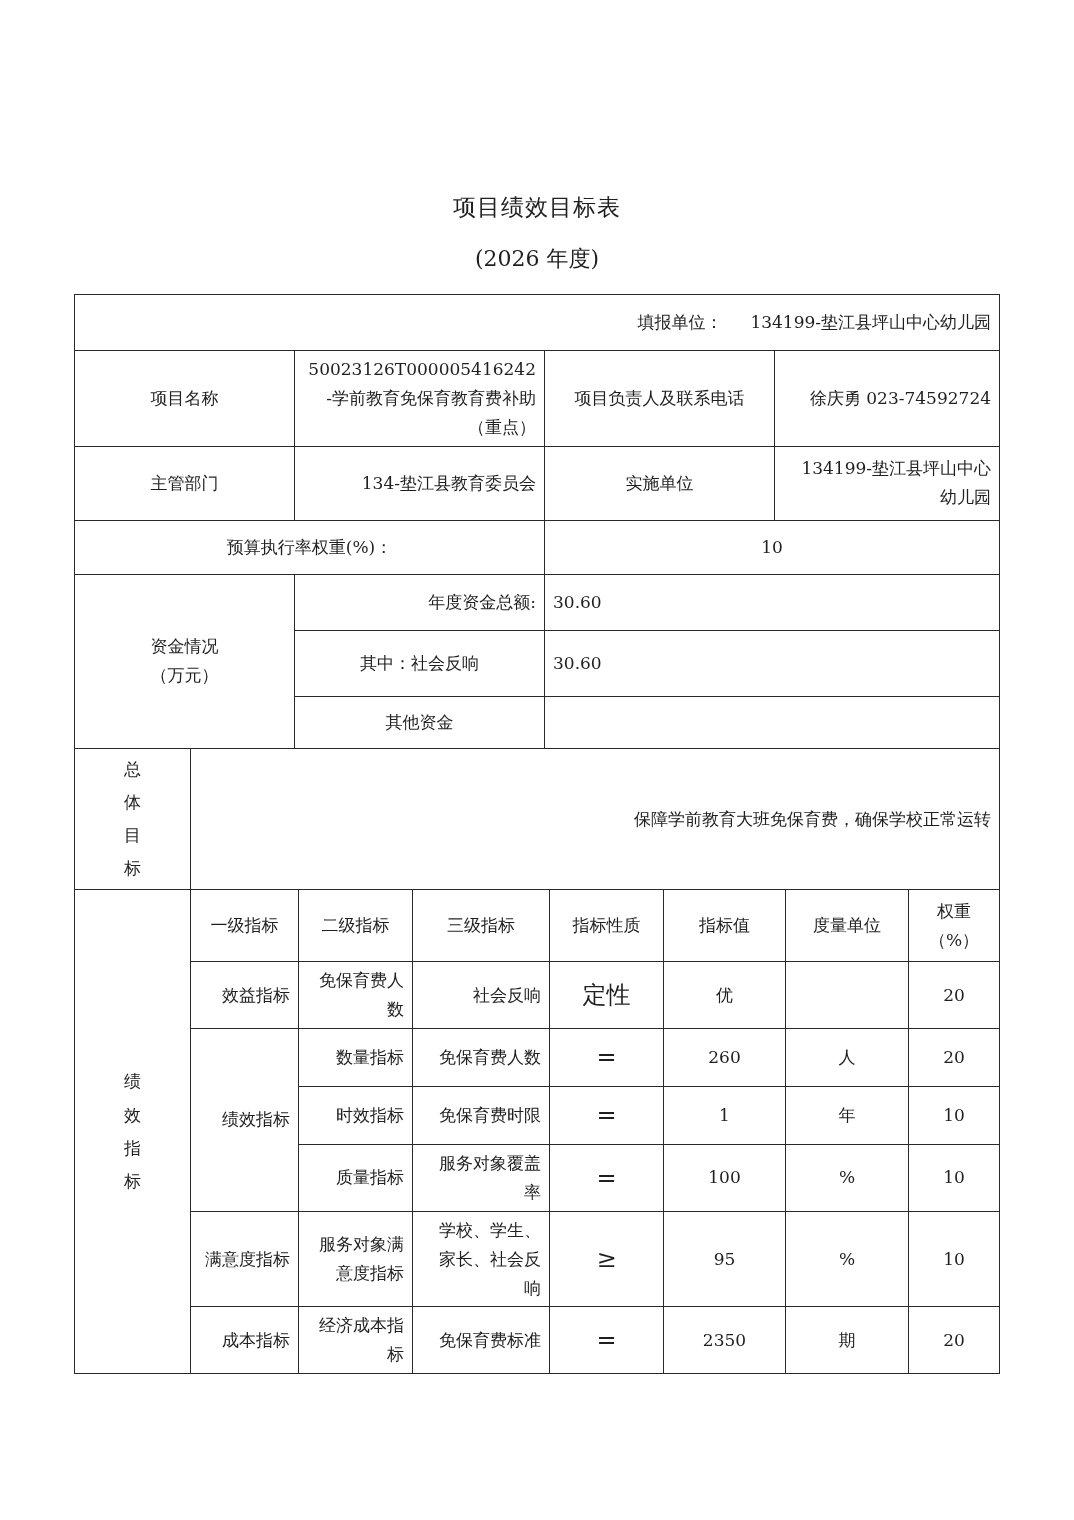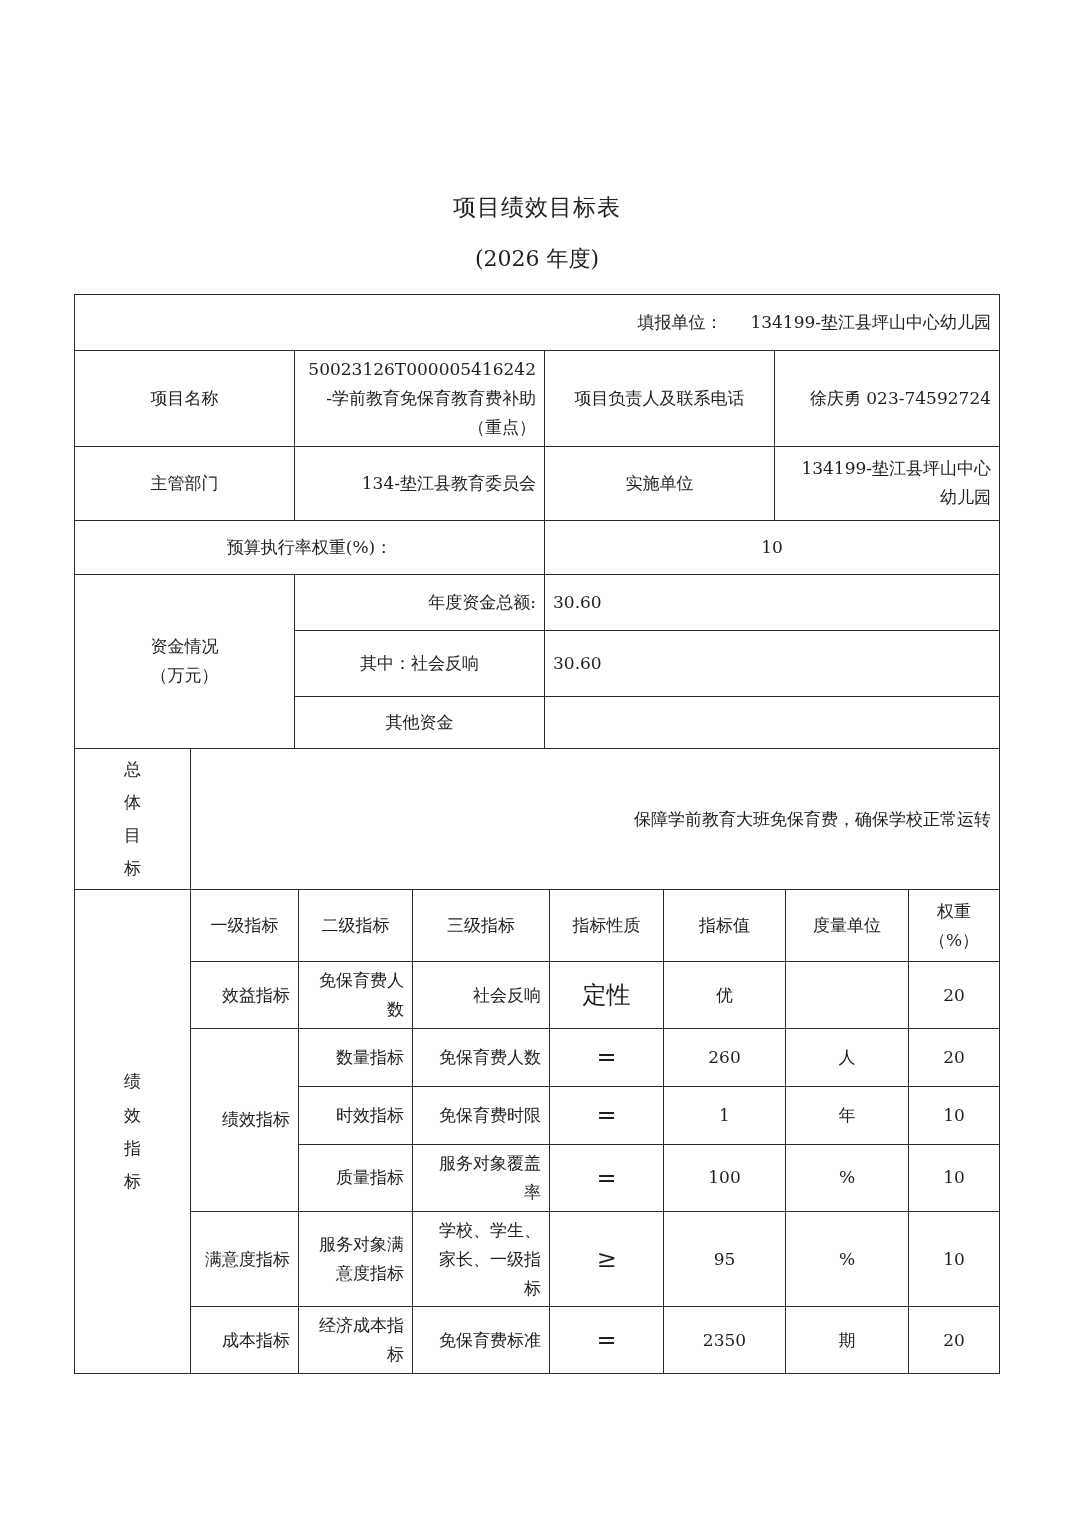--- a/index.html
+++ b/index.html
@@ -200,21 +200,21 @@
         <td class="h58 left wrap">质量指标</td>
         <td class="h58 left wrap">服务对象覆盖率</td>
         <td class="h58 nature-cell">=</td>
         <td class="h58">100</td>
         <td class="h58">%</td>
         <td class="h58">10</td>
       </tr>
       <tr>
         <td class="h90 left wrap">满意度指标</td>
         <td class="h90 left wrap">服务对象满意度指标</td>
-        <td class="h90 left wrap">学校、学生、家长、一级指标</td>
+        <td class="h90 left wrap">学校、学生、家长、社会反响</td>
         <td class="h90 nature-cell">≥</td>
         <td class="h90">95</td>
         <td class="h90">%</td>
         <td class="h90">10</td>
       </tr>
       <tr>
         <td class="h58 left wrap">成本指标</td>
         <td class="h58 left wrap">经济成本指标</td>
         <td class="h58 left wrap">免保育费标准</td>
         <td class="h58 nature-cell">=</td>

